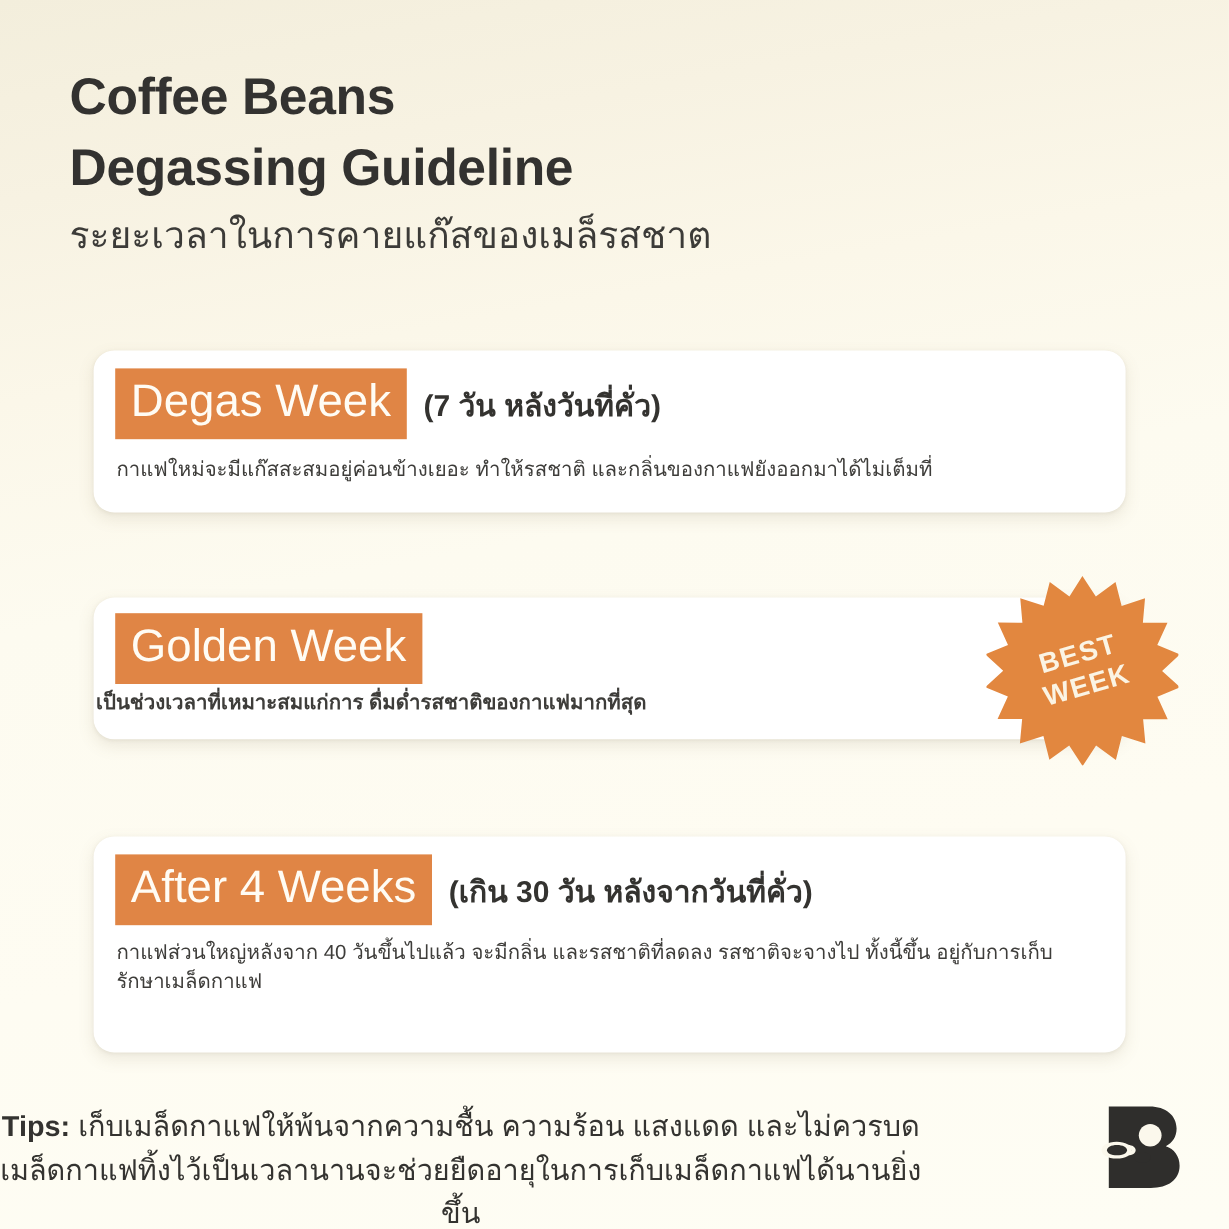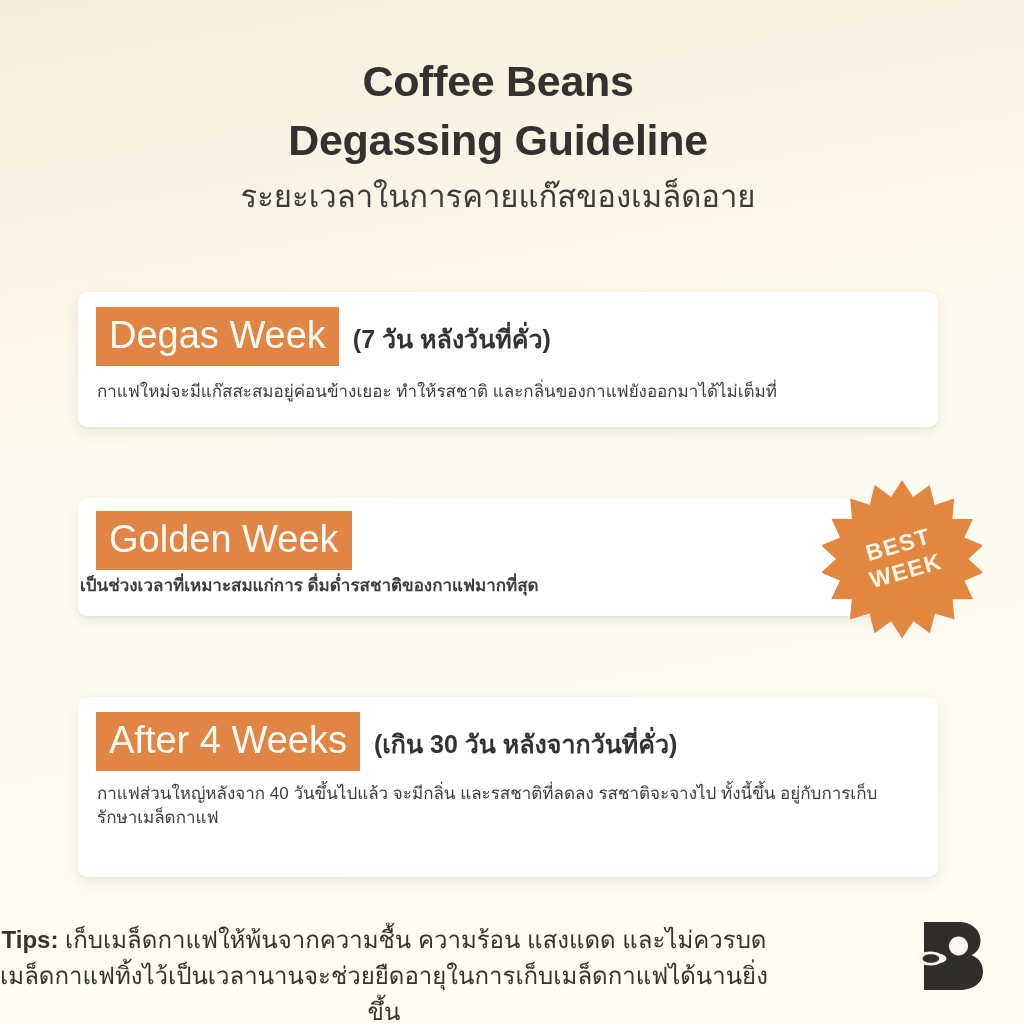--- a/index.html
+++ b/index.html
@@ -29,21 +29,20 @@
         #FEFDF4 100%);
     overflow: hidden;
   }
 
   
   .header {
     position: absolute;
     left: 58px;
     top: 52px;
     width: 880px;
-    text-align: center;
   }
   .title-line {
     font-size: 43px;
     font-weight: 700;
     line-height: 1.38;
     color: #333230;
     letter-spacing: -0.3px;
     white-space: nowrap;
   }
   .subtitle-th {
@@ -54,21 +53,21 @@
     color: #3C3B38;
     white-space: nowrap;
   }
 
   
   .card {
     position: absolute;
     left: 78px;
     width: 860px;
     background: #FFFFFF;
-    border-radius: 9px;
+    border-radius: 17px;
     box-sizing: border-box;
     box-shadow: 0 5px 13px rgba(120, 108, 80, 0.13),
                 0 1px 3px rgba(120, 108, 80, 0.08);
   }
   .card-1 { top: 292px;  height: 135px; }
   .card-2 { top: 498px;  height: 118px; }
   .card-3 { top: 697px;  height: 180px; }
 
   .card-head {
     display: flex;
@@ -157,21 +156,21 @@
   .logo svg { display: block; }
 </style>
 </head>
 <body>
 
 <div class="poster">
 
   <div class="header">
     <div class="title-line">Coffee Beans</div>
     <div class="title-line">Degassing Guideline</div>
-    <div class="subtitle-th">ระยะเวลาในการคายแก๊สของเมล็ดอาย</div>
+    <div class="subtitle-th">ระยะเวลาในการคายแก๊สของเมล็รสชาต</div>
   </div>
 
   <div class="card card-1">
     <div class="card-head">
       <span class="label-chip">Degas Week</span>
       <span class="head-note">(7 วัน หลังวันที่คั่ว)</span>
     </div>
     <div class="card-body">กาแฟใหม่จะมีแก๊สสะสมอยู่ค่อนข้างเยอะ ทำให้รสชาติ และกลิ่นของกาแฟยังออกมาได้ไม่เต็มที่</div>
   </div>
 

